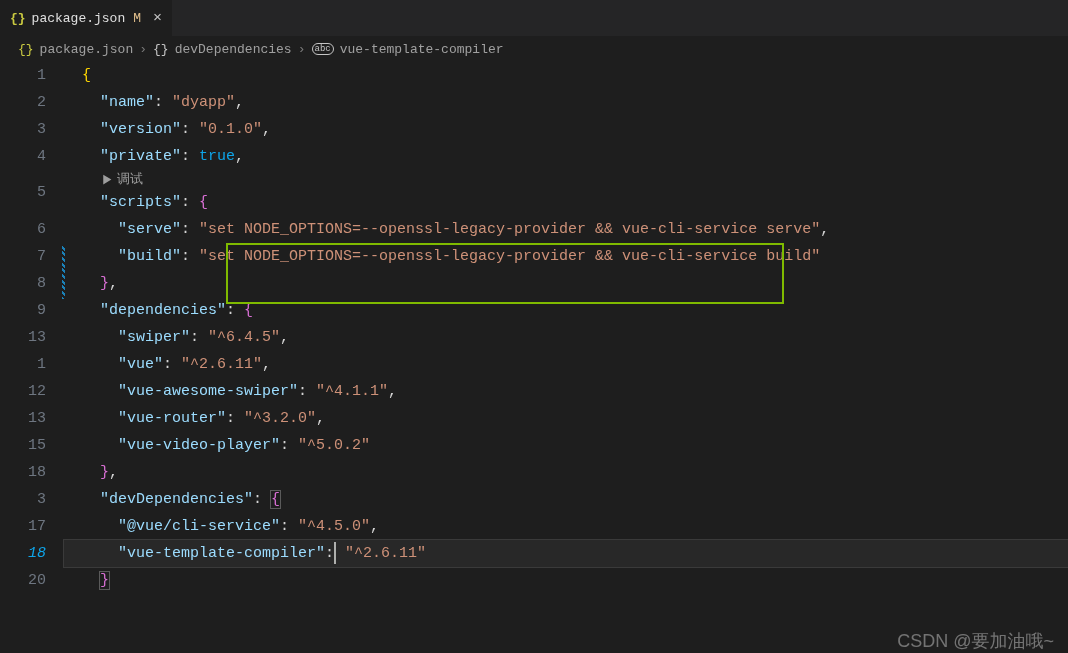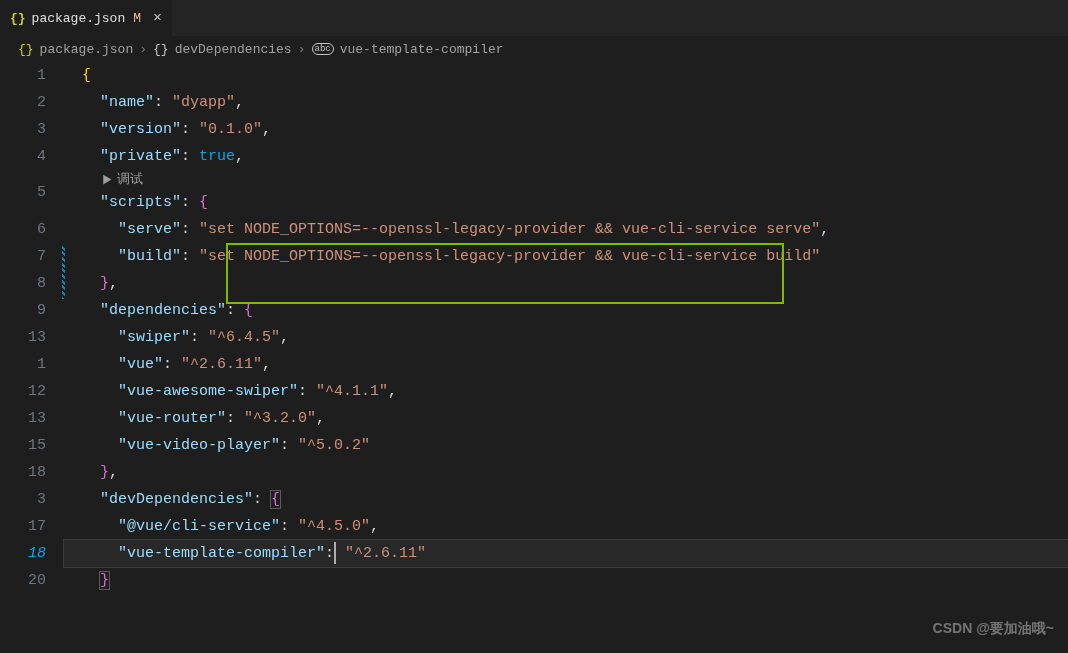--- a/index.html
+++ b/index.html
@@ -109,25 +109,24 @@
 }
 .cursor-bar {
   position: absolute;
   width: 2px;
   height: 22px;
   background: #aeafad;
 }
 .watermark {
   position: absolute;
   right: 14px;
-  bottom: 15px;
+  bottom: 0;
   color: rgba(220,220,220,0.45);
-  font-size: 14px;
+  font-size: 18px;
   font-family: sans-serif;
-  font-weight: bold;
 }
 </style>
 </head>
 <body>
 
 <div class="tabs">
   <div class="tab">
     <span class="json-icon">{}</span>
     <span>package.json</span>
     <span class="mod">M</span>

